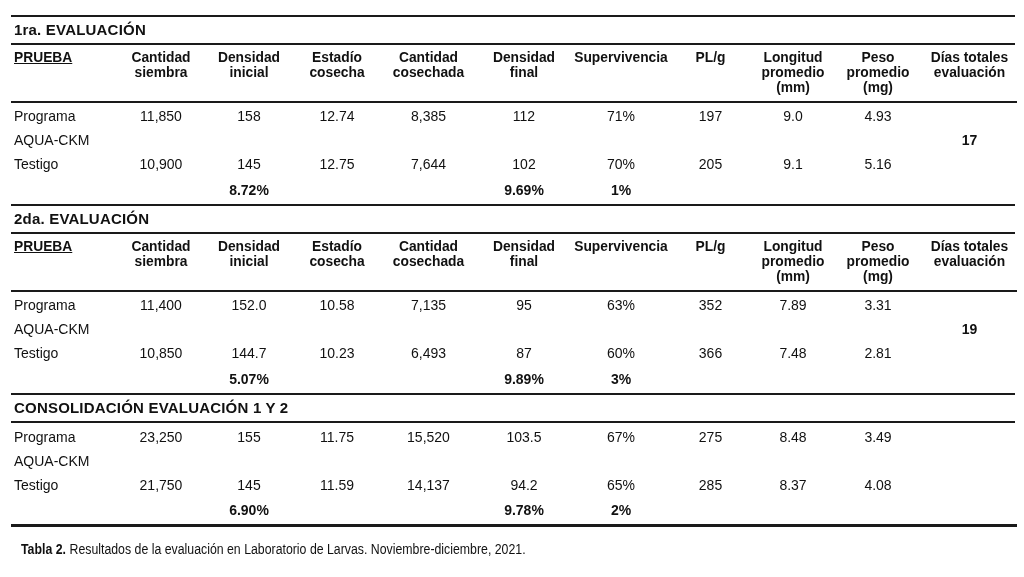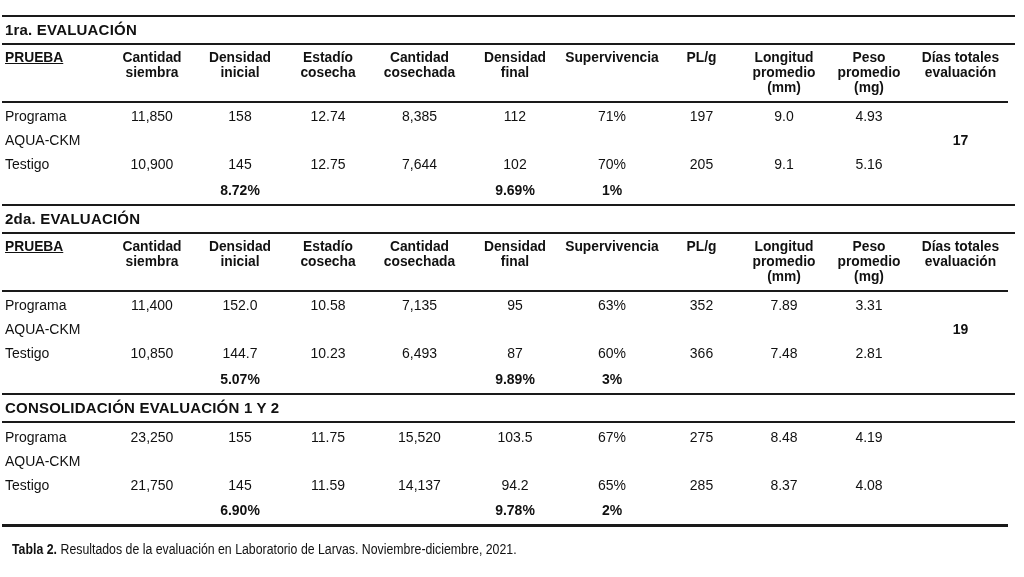--- a/index.html
+++ b/index.html
@@ -3,21 +3,21 @@
 <meta charset="utf-8">
 <style>
   html, body { margin: 0; padding: 0; }
   body {
     width: 1024px; height: 577px;
     background: #ffffff;
     color: #111;
     font-family: "Liberation Sans", "DejaVu Sans", sans-serif;
     overflow: hidden;
   }
-  .page { padding: 15px 9px 0 2px; }
+  .page { padding: 15px 9px 0 11px; }
 
   .band {
     border-top: 2px solid #1a1a1a;
     border-bottom: 2px solid #1a1a1a;
     height: 26px;
     line-height: 26px;
     font-weight: bold;
     font-size: 15px;
     padding-left: 3px;
     letter-spacing: 0.2px;
@@ -259,21 +259,21 @@
       <tr class="r1">
         <td class="lab">Programa</td>
         <td>23,250</td>
         <td>155</td>
         <td>11.75</td>
         <td>15,520</td>
         <td>103.5</td>
         <td>67%</td>
         <td>275</td>
         <td>8.48</td>
-        <td>4.19</td>
+        <td>3.49</td>
         <td class="days" rowspan="3"></td>
       </tr>
       <tr class="r2">
         <td class="lab">AQUA-CKM</td>
         <td colspan="9"></td>
       </tr>
       <tr class="r3">
         <td class="lab">Testigo</td>
         <td>21,750</td>
         <td>145</td>

